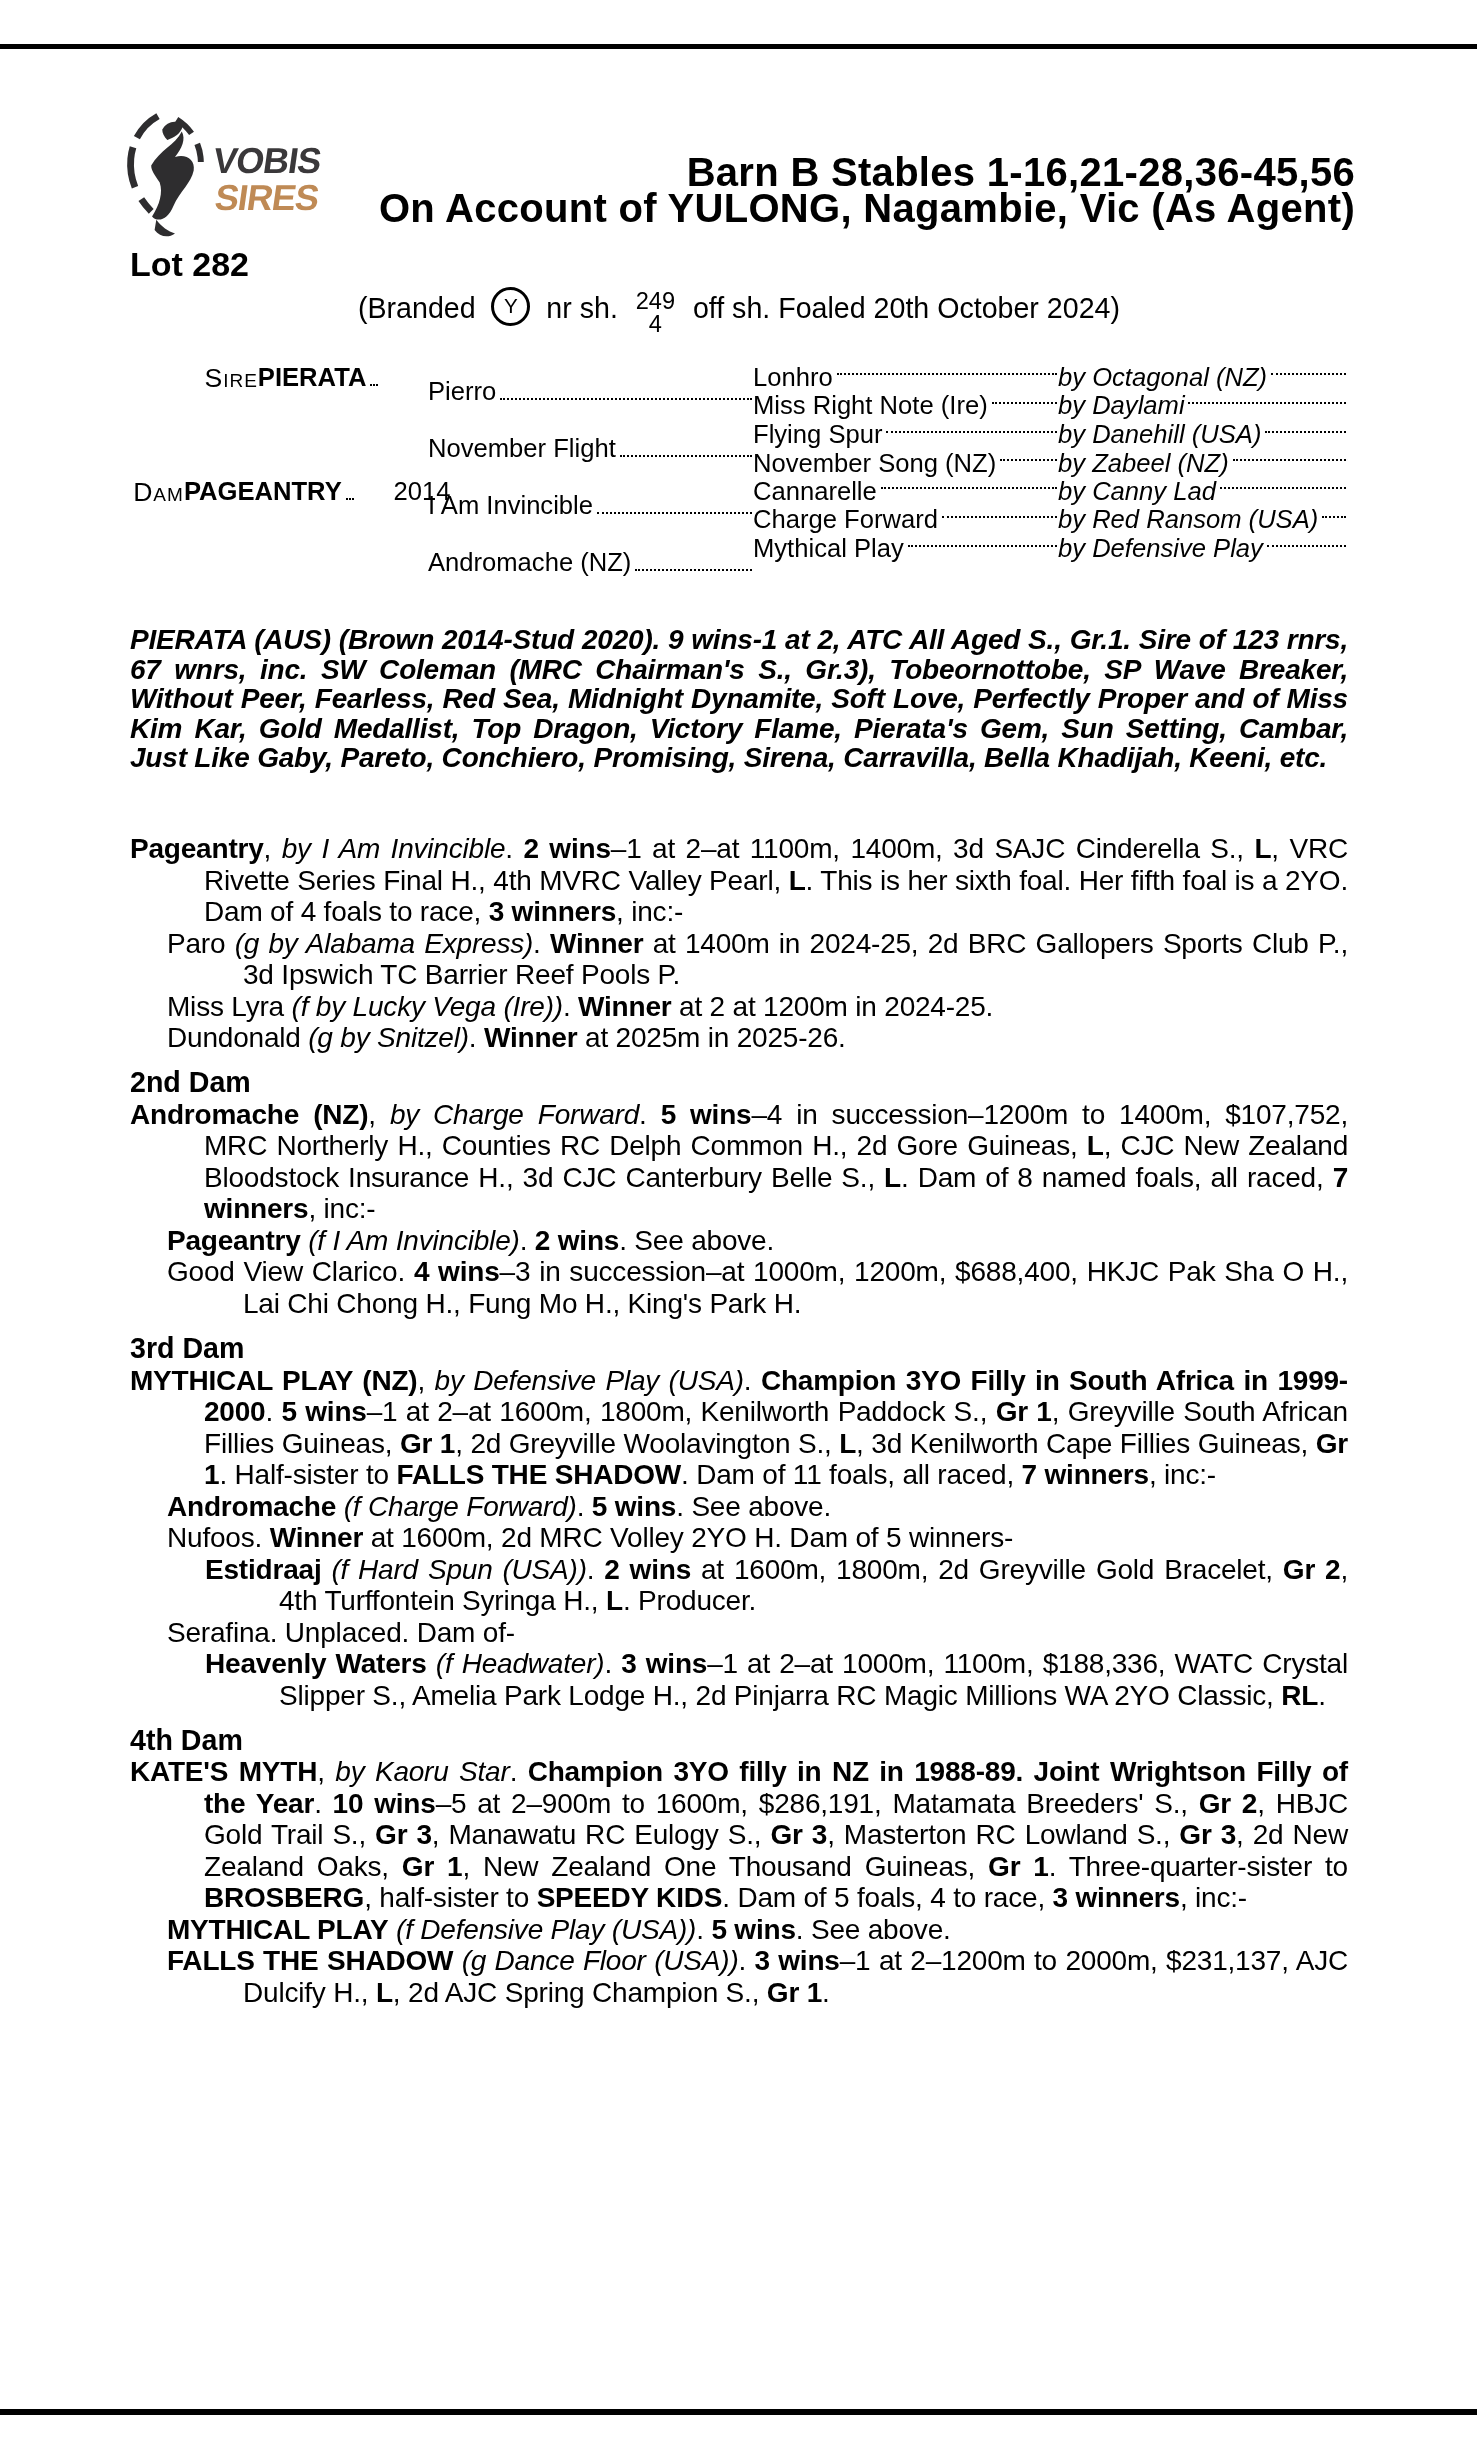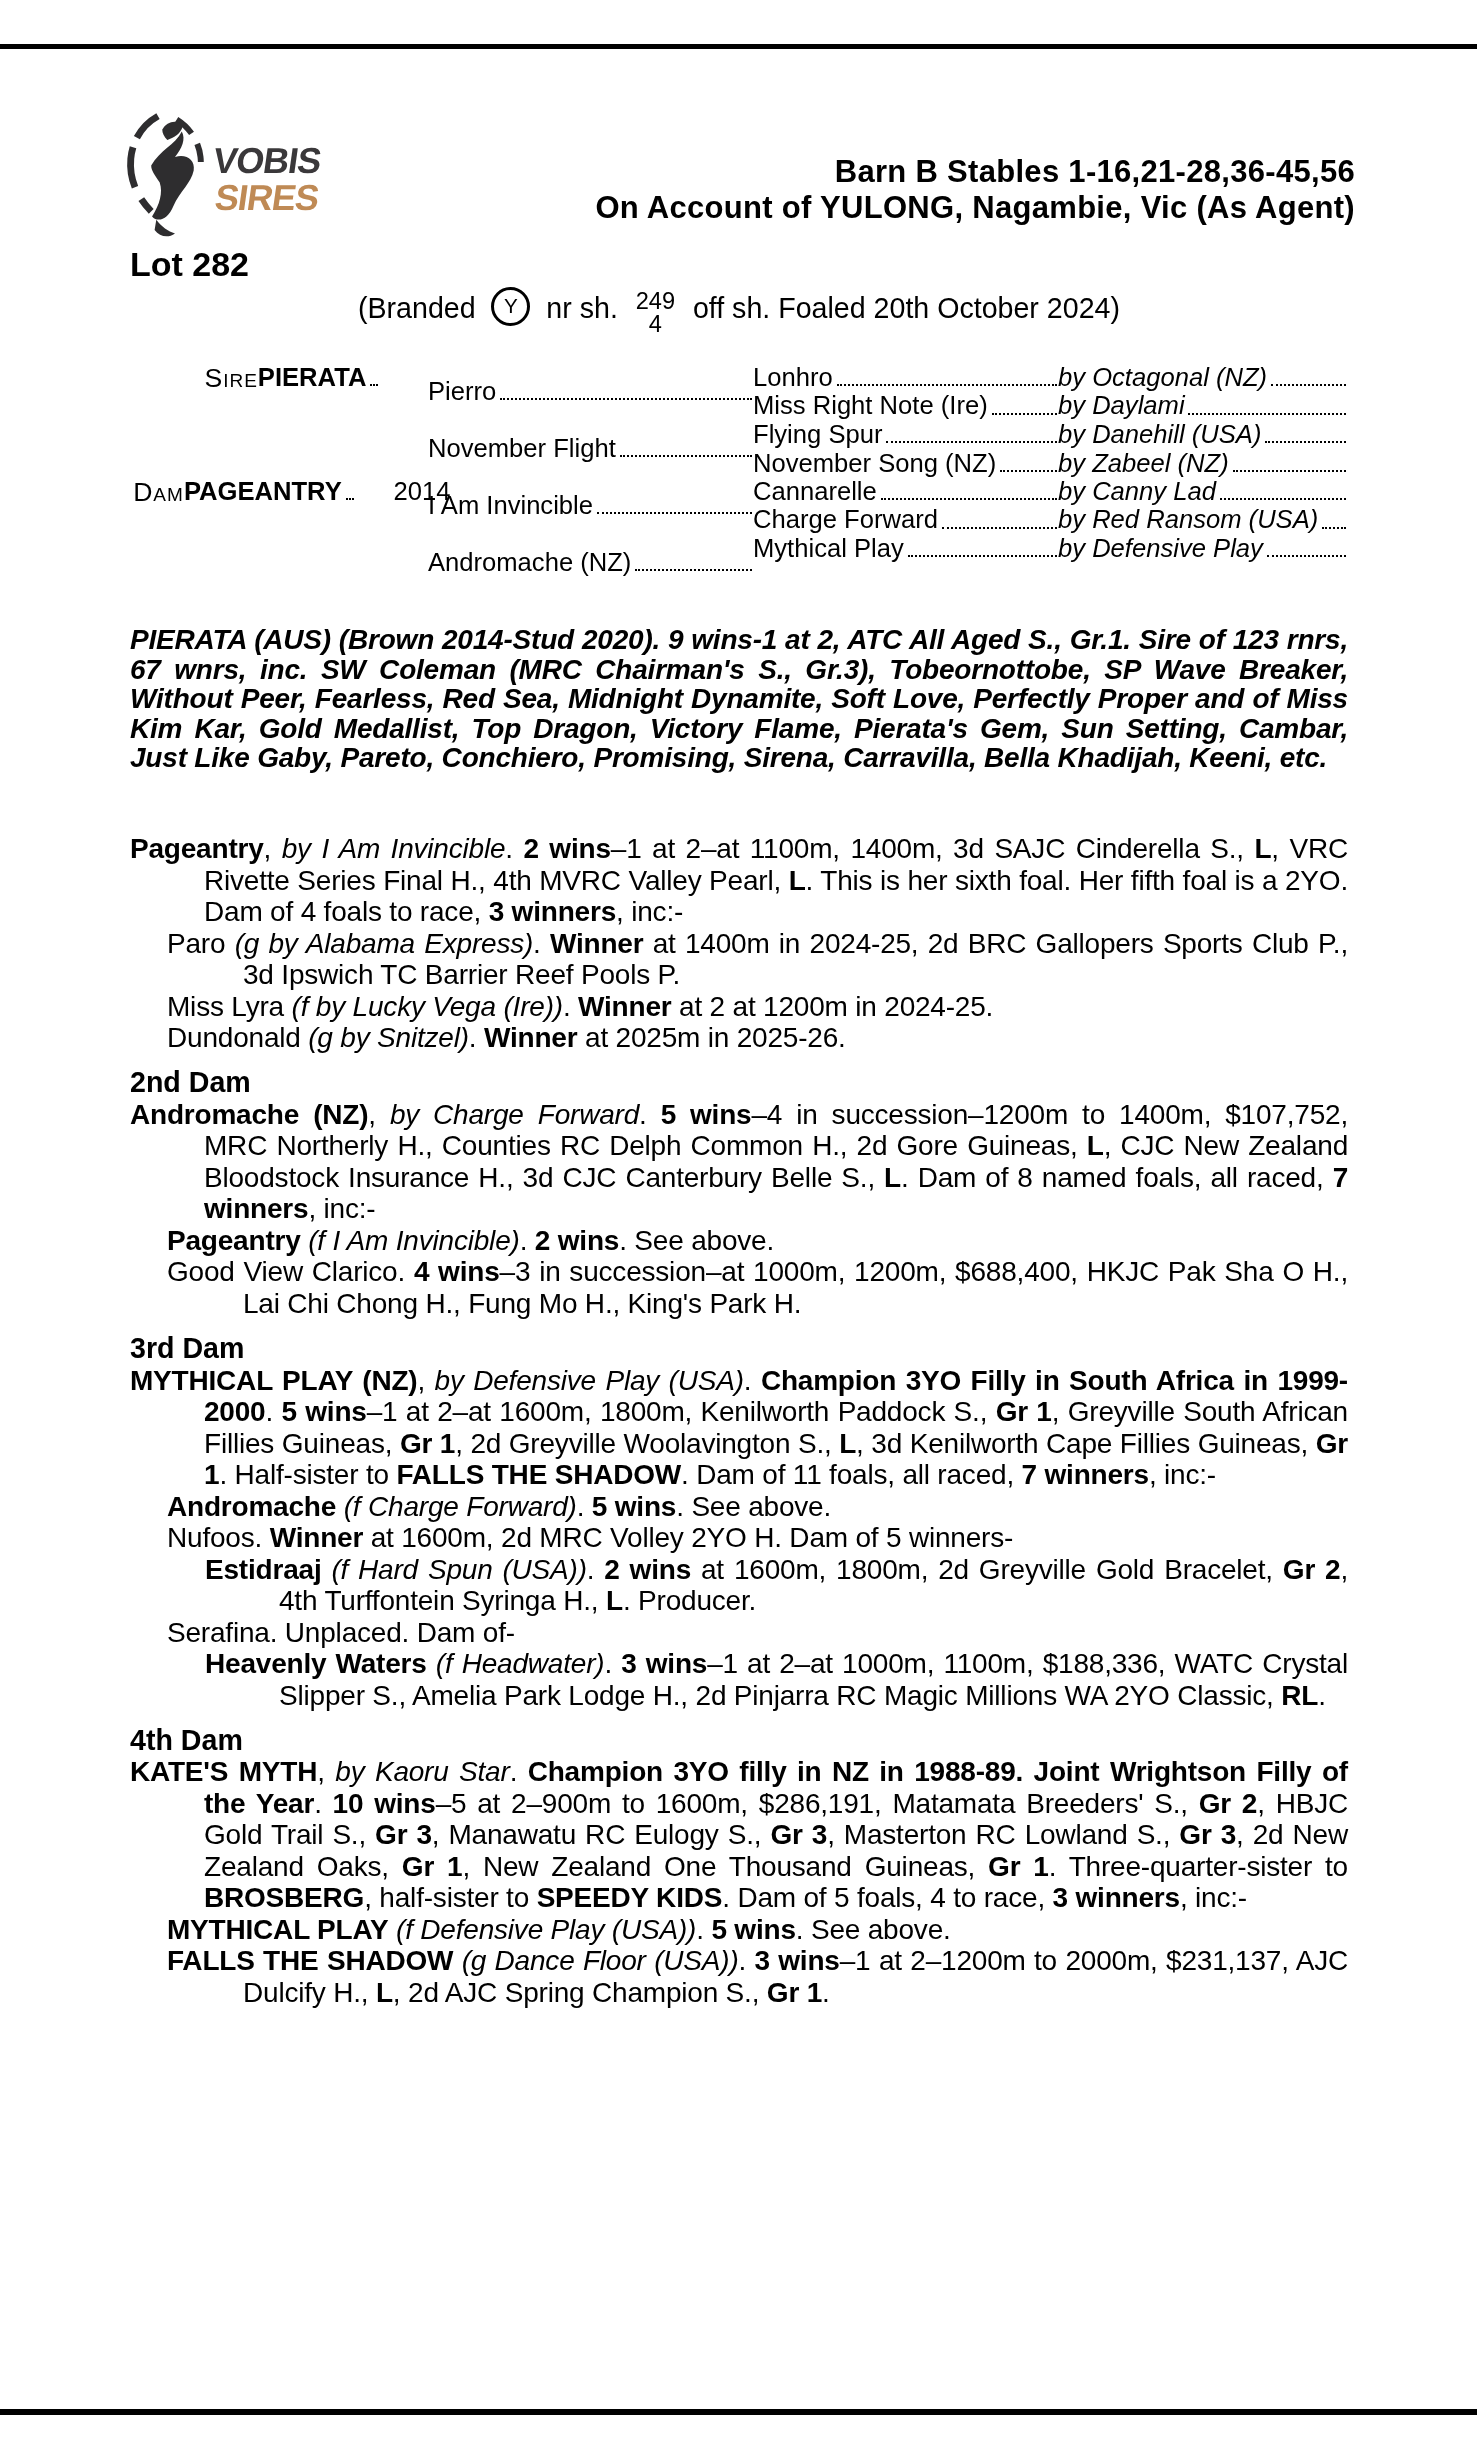--- a/index.html
+++ b/index.html
@@ -15,21 +15,21 @@
   
   header{position:absolute;top:50px;left:0;right:0;height:317px;}
   .logo{position:absolute;left:124px;top:57px;width:212px;height:143px;display:flex;align-items:center;}
   .logo svg{width:85px;height:138px;flex:0 0 auto;}
   .logo-text{display:flex;flex-direction:column;margin-left:2px;transform:skewX(-8deg);
     font-weight:bold;font-size:36px;line-height:37px;letter-spacing:-1px;}
   .logo-l1{color:#3a383a;}
   .logo-l2{color:#bf8a55;margin-left:6.9px;}
 
   .hdr-right{position:absolute;right:123px;top:104px;text-align:right;
-    font-weight:bold;font-size:31px;line-height:36px;letter-spacing:0.3px;}
+    font-weight:bold;font-size:40px;line-height:36px;letter-spacing:0.3px;}
 
   .lot-row{position:absolute;left:130px;right:130px;top:193px;text-align:center;}
   .lot{position:absolute;left:0;top:2px;font-weight:bold;font-size:34px;}
   .title{font-weight:bold;font-size:36px;letter-spacing:0.5px;}
 
   .branded-row{position:absolute;left:0;right:0;top:236px;text-align:center;
     font-size:28.6px;white-space:nowrap;}
   .branded-row>*{vertical-align:middle;}
   .brand-circle{display:inline-flex;align-items:center;justify-content:center;
     width:33px;height:33px;border:3px solid #000;border-radius:50%;
@@ -43,21 +43,21 @@
   .ped-c1{width:298px;display:flex;flex-direction:row;justify-content:center;font-size:25.6px;}
   .ped-label{font-variant:small-caps;letter-spacing:1px;padding-left:25.6px;font-size:26.6px;}
   .ped-year{padding-left:39px;}
   .ped-c2{width:325px;display:flex;flex-direction:column;font-size:25.6px;}
   .ped-parent{height:57px;display:flex;align-items:center;}
   .ped-parent .lrow{flex:1;}
   .ped-c34{width:594px;display:flex;flex-direction:column;font-size:25.6px;}
   .ped-row{height:28.6px;display:flex;align-items:center;}
   .ped-gname{width:305px;display:flex;}
   .ped-gby{width:289px;display:flex;font-style:italic;}
-  .ped-gname .lrow,.ped-gby .lrow{flex:1;}
+  .ped-gname .lrow,.ped-gby .lrow{flex:1;align-items:center;}
   .lrow{display:flex;align-items:flex-end;}
   .lrow>span{white-space:nowrap;}
   .ld{flex:1 1 7.9px;min-width:7.9px;border-bottom:2.6px dotted #000;margin:0 1px 5.9px 3.9px;}
   .ped-name .lrow{font-weight:bold;}
 
   
   .sire-summary{position:absolute;top:625px;left:130px;width:1218px;margin:0;
     font-weight:bold;font-style:italic;font-size:28px;line-height:29.6px;
     text-align:justify;letter-spacing:-0.2px;}
 

